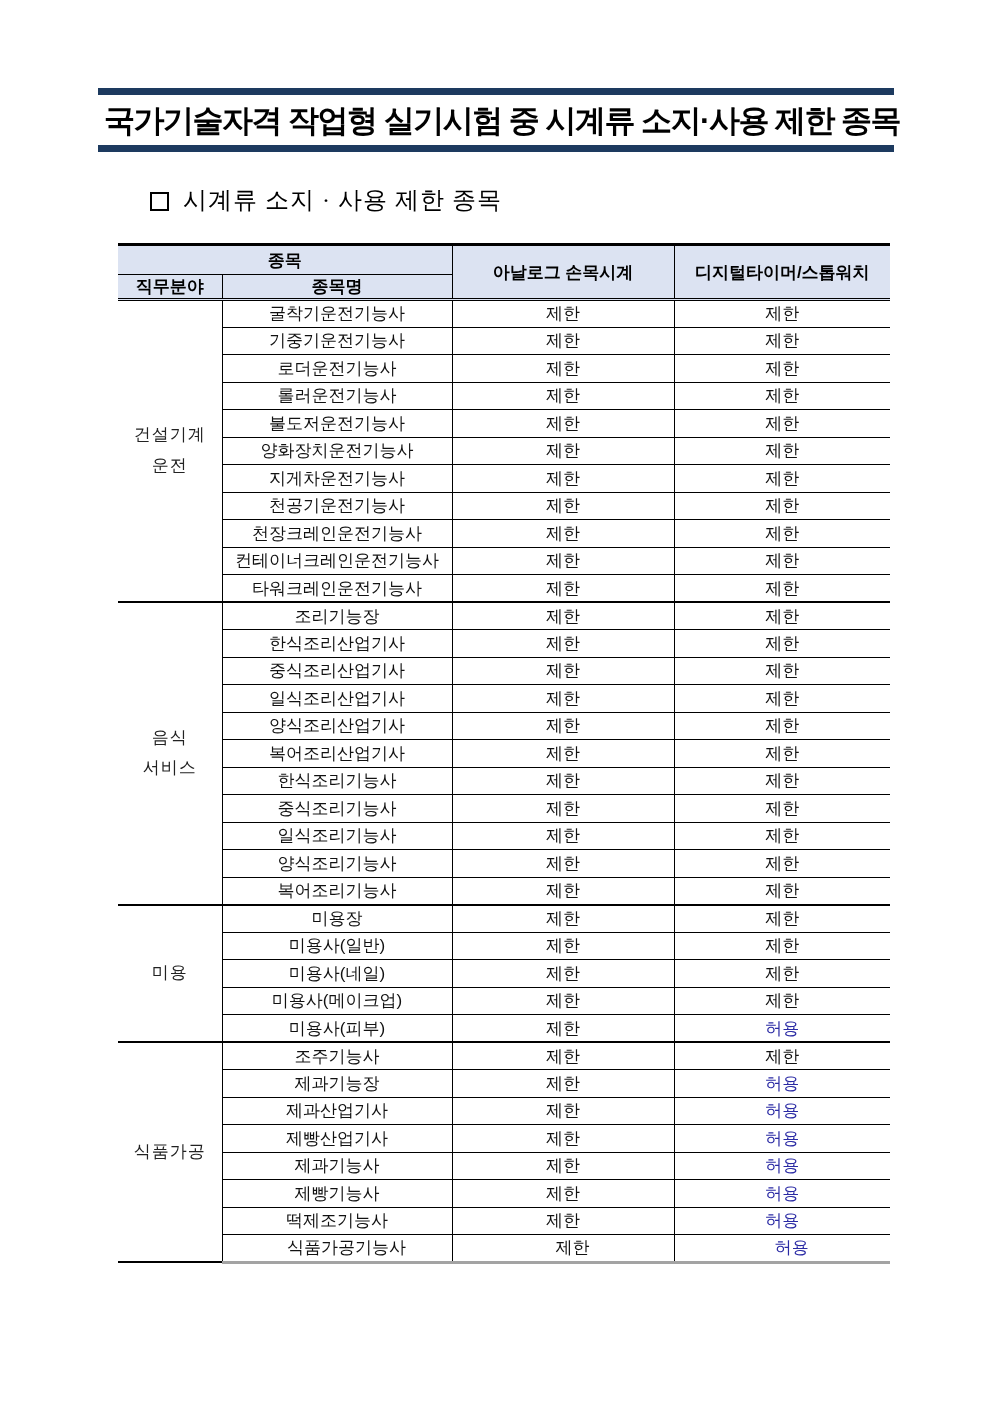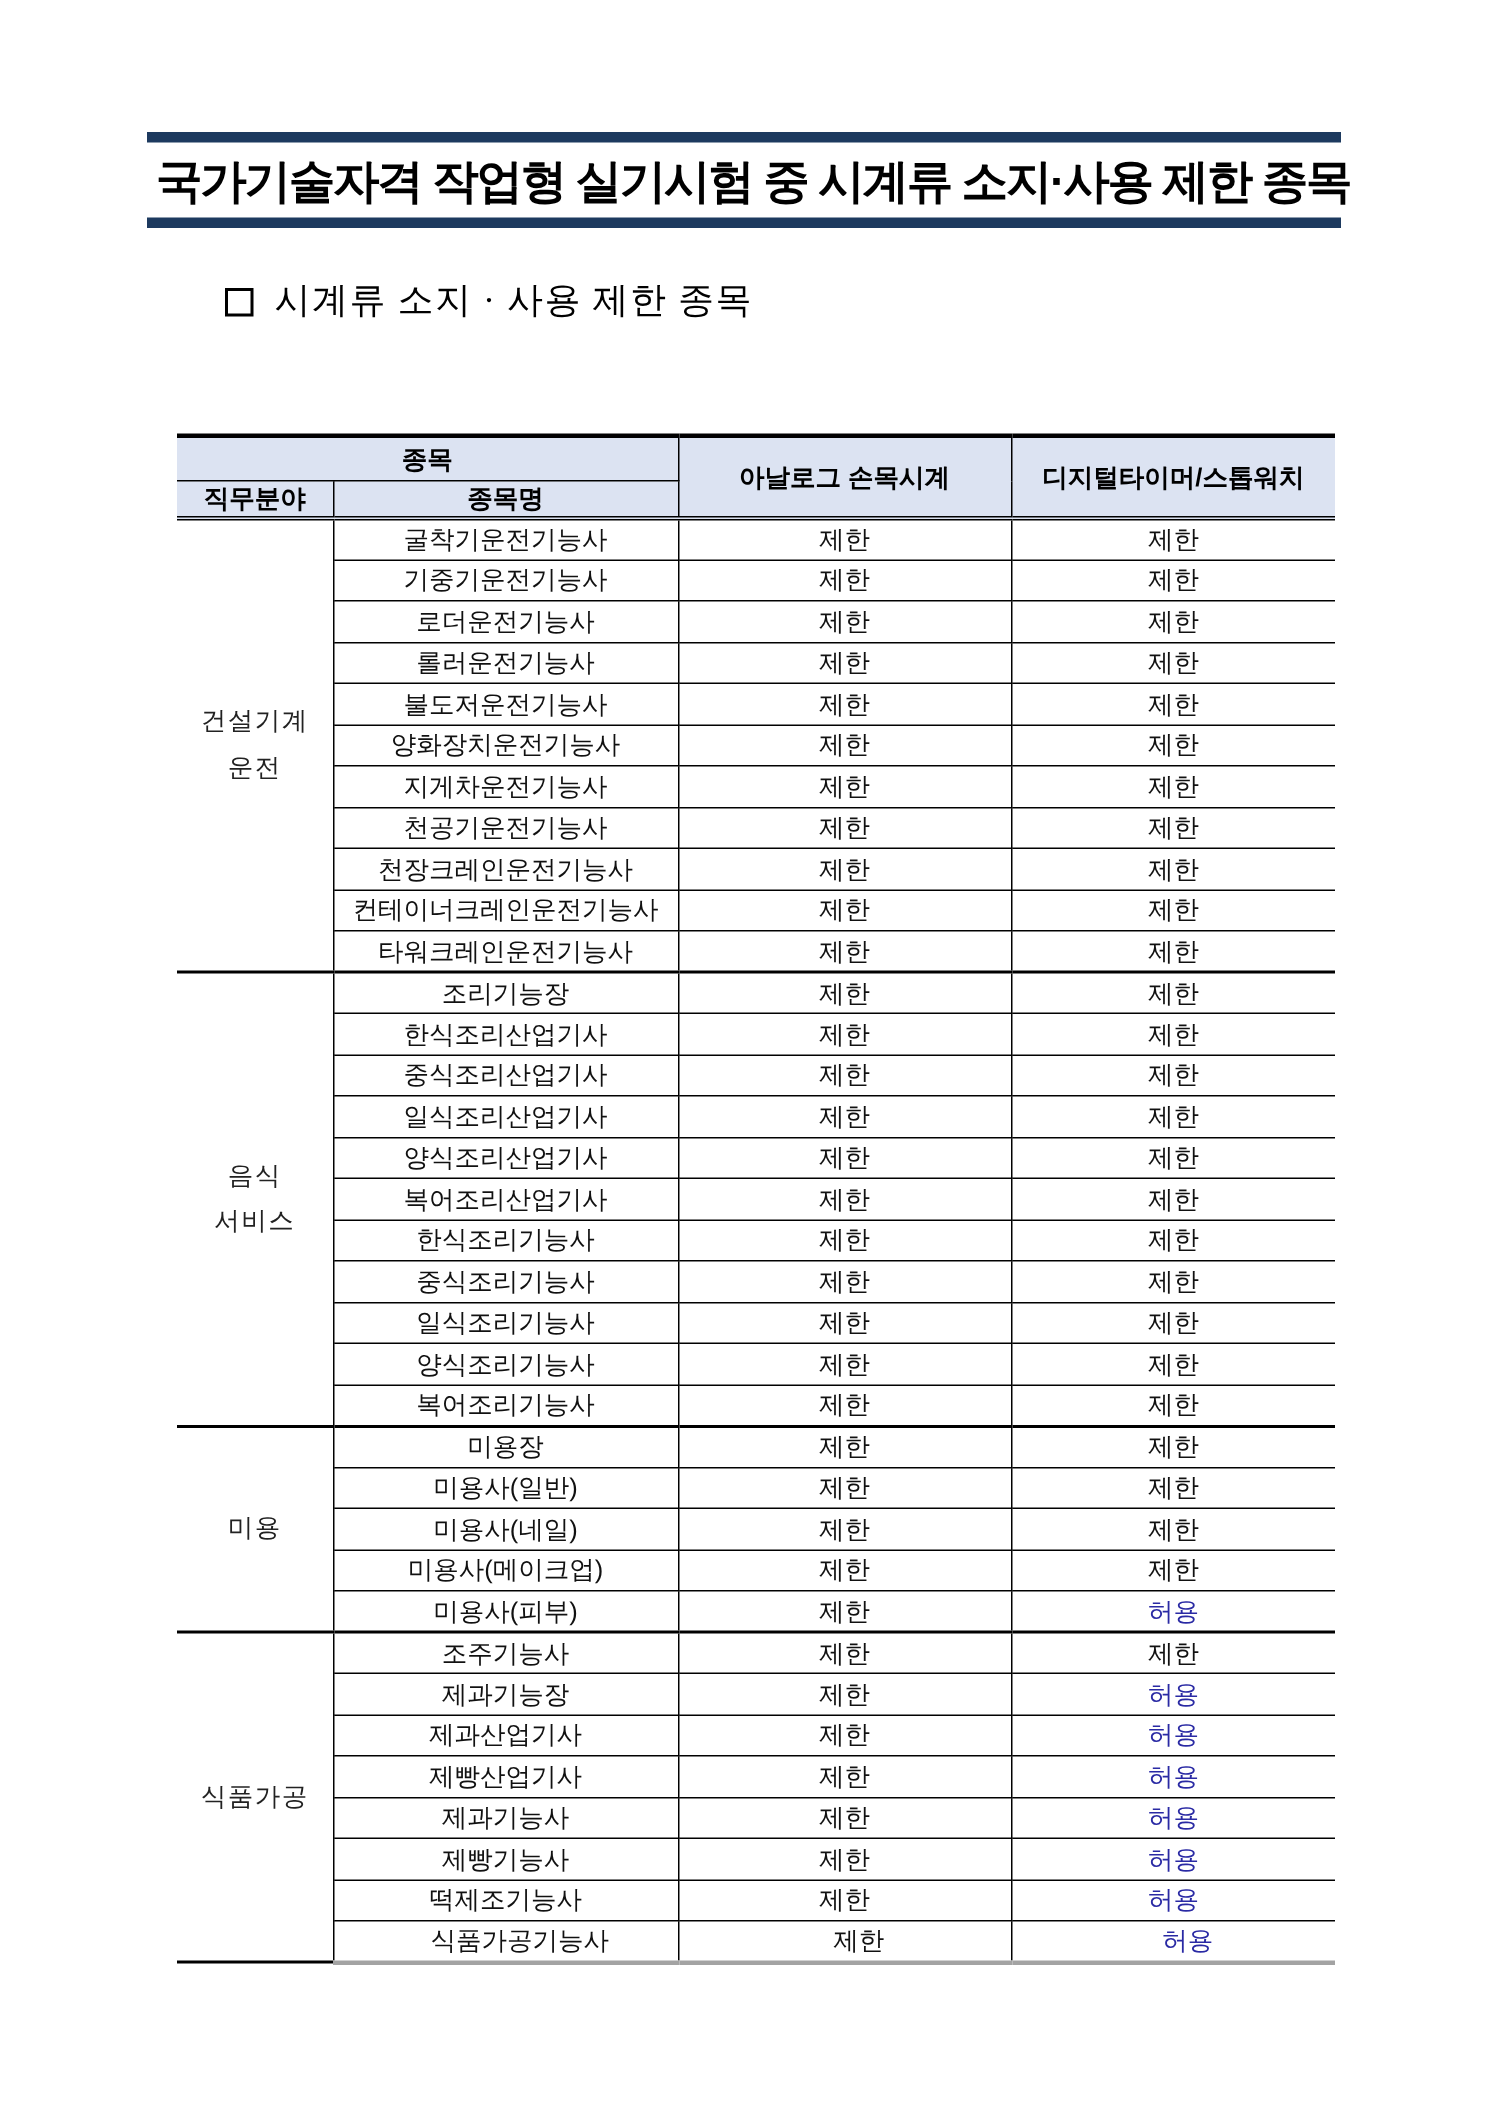--- a/index.html
+++ b/index.html
@@ -29,21 +29,21 @@
     font-size:24px;color:#000;display:flex;align-items:center;gap:14px;
     letter-spacing:1px;
     padding-left:46px;
   }
   .square-marker{
     display:inline-block;width:19px;height:19px;
     border:2px solid #000;background:transparent;margin-top:2px;
   }
 
   
-  .table-wrap{position:absolute;left:118px;top:243px;width:772px;margin-top:46px;}
+  .table-wrap{position:absolute;left:118px;top:243px;width:772px;}
   table{border-collapse:collapse;width:772px;table-layout:fixed;}
   col.c-job{width:104px;} col.c-name{width:230px;}
   col.c-analog{width:222px;} col.c-digital{width:216px;}
 
   td,th{
     font-size:17px;font-weight:normal;text-align:center;vertical-align:middle;
     padding:0 2px;color:var(--ink);
     border-left:1px solid #000;border-right:1px solid #000;
     border-top:1px solid #000;border-bottom:1px solid #000;
   }

